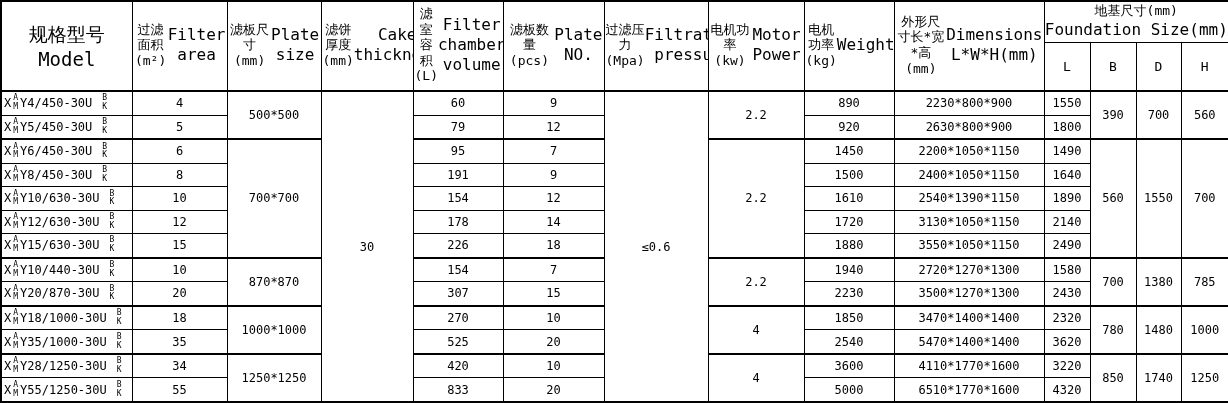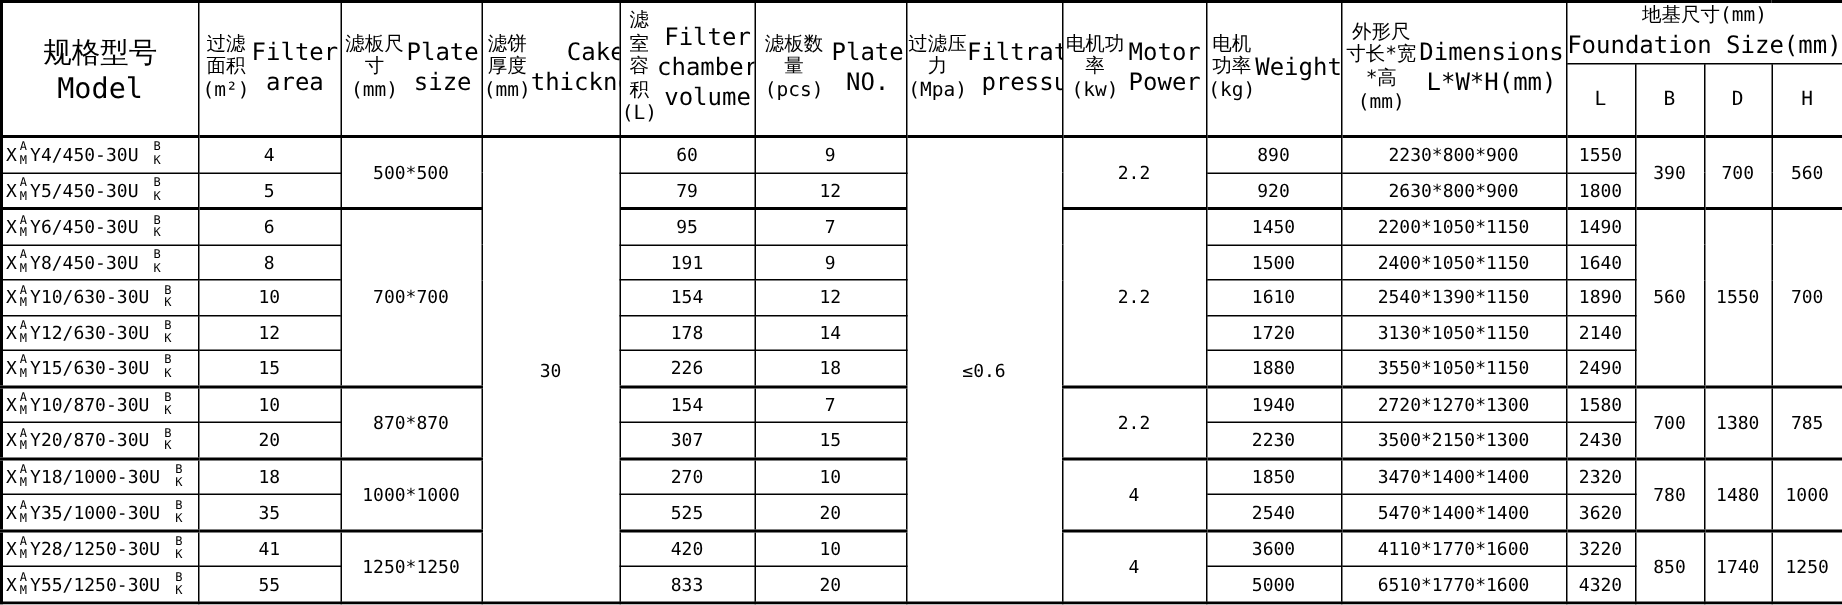--- a/index.html
+++ b/index.html
@@ -333,21 +333,21 @@
   </tr>
 
   <tr class="g">
     <td class="mcell">
           <div class="model">
             <span>X</span>
             <span class="stack">
               <span>A</span>
               <span>M</span>
             </span>
-            <span>Y10/870-30U</span>
+            <span>Y10/440-30U</span>
             <span class="stack bk">
               <span>B</span>
               <span>K</span>
             </span>
           </div>
         </td>
     <td>10</td>
     <td rowspan="2">870*870</td>
     <td>154</td>
     <td>7</td>
@@ -372,21 +372,21 @@
             <span class="stack bk">
               <span>B</span>
               <span>K</span>
             </span>
           </div>
         </td>
     <td>20</td>
     <td>307</td>
     <td>15</td>
     <td>2230</td>
-    <td>3500*2150*1300</td>
+    <td>3500*1270*1300</td>
     <td>2430</td>
   </tr>
 
   <tr class="g">
     <td class="mcell">
           <div class="model">
             <span>X</span>
             <span class="stack">
               <span>A</span>
               <span>M</span>
@@ -442,21 +442,21 @@
               <span>A</span>
               <span>M</span>
             </span>
             <span>Y28/1250-30U</span>
             <span class="stack bk">
               <span>B</span>
               <span>K</span>
             </span>
           </div>
         </td>
-    <td>41</td>
+    <td>34</td>
     <td rowspan="2">1250*1250</td>
     <td>420</td>
     <td>10</td>
     <td rowspan="2">4</td>
     <td>3600</td>
     <td>4110*1770*1600</td>
     <td>3220</td>
     <td rowspan="2">850</td>
     <td rowspan="2">1740</td>
     <td rowspan="2">1250</td>

